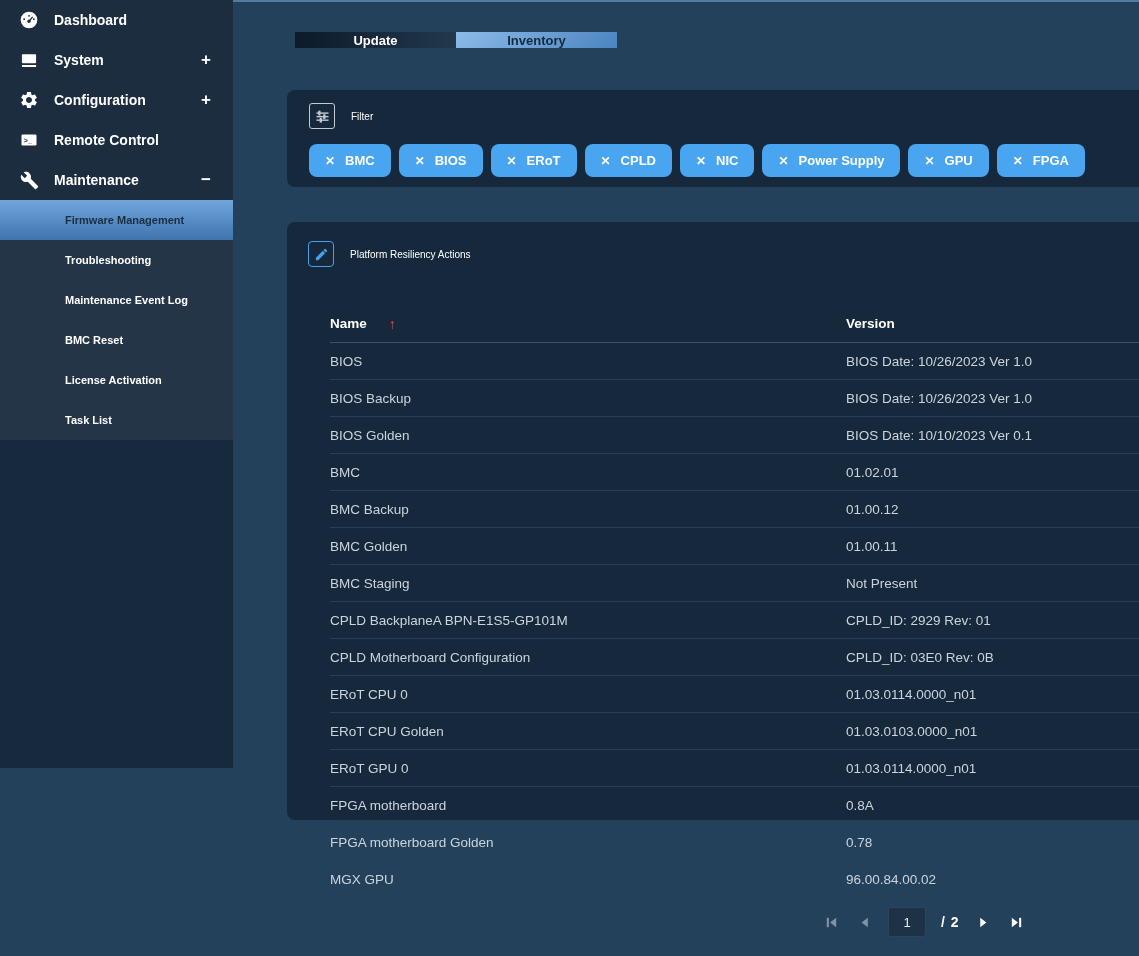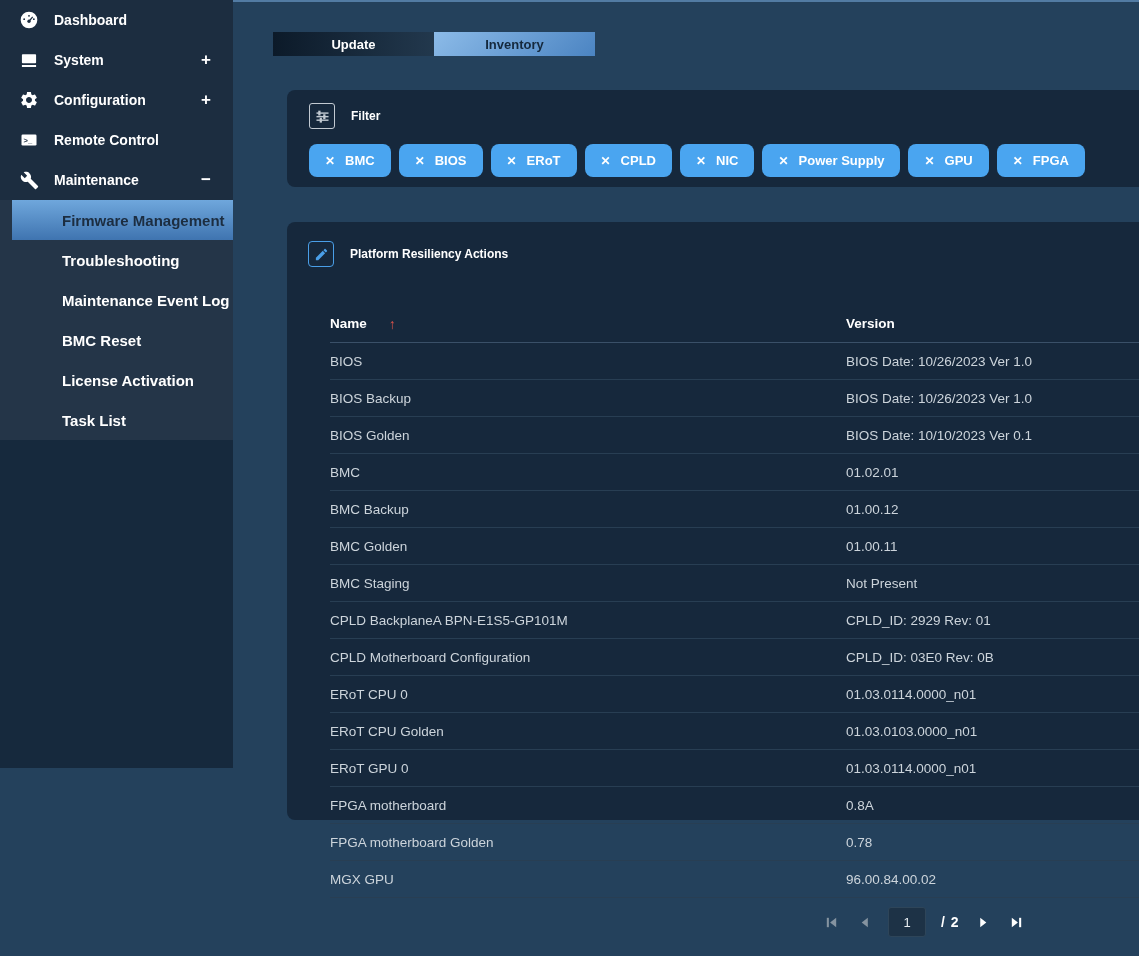--- a/index.html
+++ b/index.html
@@ -19,53 +19,53 @@
   }
   .nav-item {
     height:40px; display:flex; align-items:center;
     padding-left:18px; padding-right:22px;
     color:#ffffff; font-size:14px; font-weight:bold; cursor:pointer;
   }
   .nav-item .nav-icon { width:22px; height:20px; margin-right:14px; display:flex; align-items:center; justify-content:center; flex:0 0 22px; }
   .nav-item .expand { margin-left:auto; font-size:17px; font-weight:bold; color:#ffffff; }
   .submenu { background:#243548; }
   .submenu-item {
-    height:40px; display:flex; align-items:center; padding-left:50px;
-    color:#ffffff; font-size:15px; font-weight:bold; cursor:pointer;margin-left:12px;
+    height:40px; display:flex; align-items:center; padding-left:65px;
+    color:#ffffff; font-size:11px; font-weight:bold; cursor:pointer;
   }
   .submenu-item.active {
     background:linear-gradient(to bottom, #6fa7dc 0%, #3f74b0 100%);
     color:#1c2d40;
   }
   .sidebar-filler { flex:1; background:#16293d; }
 
   
   .main {
     position:relative; flex:1; height:956px;
     background:#24415c; border-top:2px solid #527ba3;
   }
 
   
-  .tabs { position:absolute; left:40px; top:30px; display:flex; width:322px; height:24px; }
+  .tabs { position:absolute; left:62px; top:30px; display:flex; width:322px; height:16px; }
   .tab {
     flex:1; display:flex; align-items:center; justify-content:center;
     font-size:13px; font-weight:bold; cursor:pointer;
   }
   .tab.update { background:linear-gradient(to right, #0c1a29 0%, #22384d 100%); color:#ffffff; }
   .tab.inventory { background:linear-gradient(135deg, #8cbbe8 0%, #4b84c2 100%); color:#15293d; }
 
   
   .card { position:absolute; left:54px; right:0; background:#16283c; border-radius:8px 0 0 8px; }
   .card.filter-card { top:88px; height:97px; }
   .card.table-card  { top:220px; height:598px; }
 
   .card-header { display:flex; align-items:center; }
   .filter-card .card-header { padding:13px 0 0 22px; }
   .table-card  .card-header { padding:19px 0 0 21px; }
-  .card-title { color:#ffffff; font-size:12px; font-weight:bold; margin-left:16px; }
+  .card-title { color:#ffffff; font-size:10px; font-weight:normal; margin-left:16px; }
 
   .icon-box {
     width:26px; height:26px; border-radius:3px;
     display:flex; align-items:center; justify-content:center;
   }
   .icon-box.filter { border:1px solid #c2cad2; }
   .icon-box.edit { border:1.5px solid #4a9fe8; border-radius:4px; }
 
   
   .chips { position:absolute; left:22px; top:54px; display:flex; gap:8px; }

